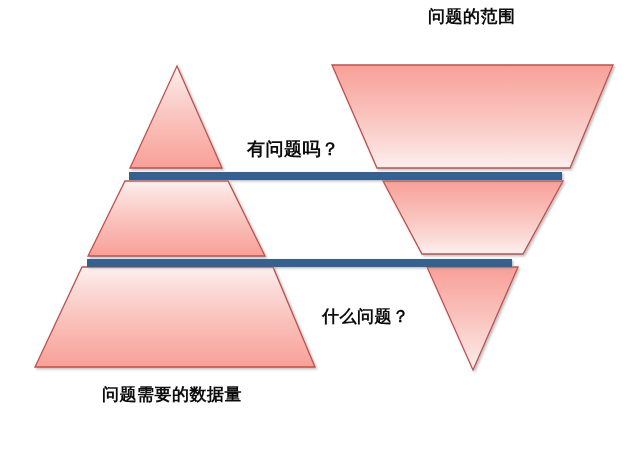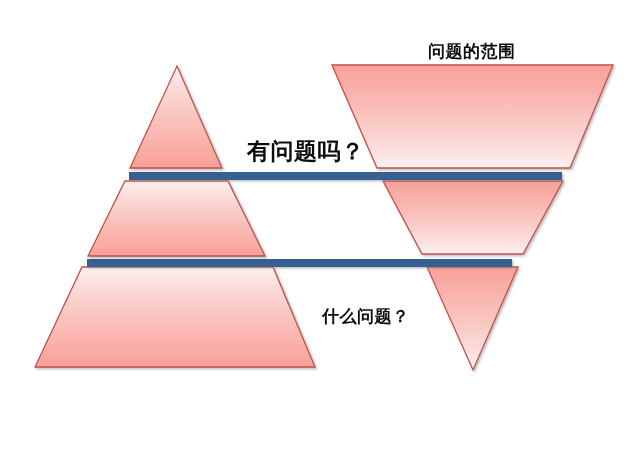--- a/index.html
+++ b/index.html
@@ -29,27 +29,27 @@
     position: absolute;
     font-family: "DejaVu Sans", "Liberation Sans", sans-serif;
     font-weight: bold;
     color: #0d0d0d;
     white-space: nowrap;
     line-height: 1;
     letter-spacing: 0.5px;
   }
   .label-scope {
     left: 428px;
-    top: 43px;
+    top: 8px;
     font-size: 17px;
   }
   .label-q1 {
     left: 247px;
     top: 140px;
-    font-size: 23px;
+    font-size: 18px;
   }
   .label-q2 {
     left: 282px;
     top: 223px;
     font-size: 17px;
   }
   .label-q3 {
     left: 322px;
     top: 308px;
     font-size: 17px;
@@ -107,14 +107,15 @@
     <rect x="87" y="259" width="425" height="8" fill="#36608f" filter="url(#barShadow)"></rect>
   </svg>
 
   <div class="label label-scope">问题的范围</div>
 
   <div class="label label-q1">有问题吗？</div>
 
 
   <div class="label label-q3">什么问题？</div>
 
+  <div class="label label-data">问题需要的数据量</div>
 
 </div>
 
 </body></html>

